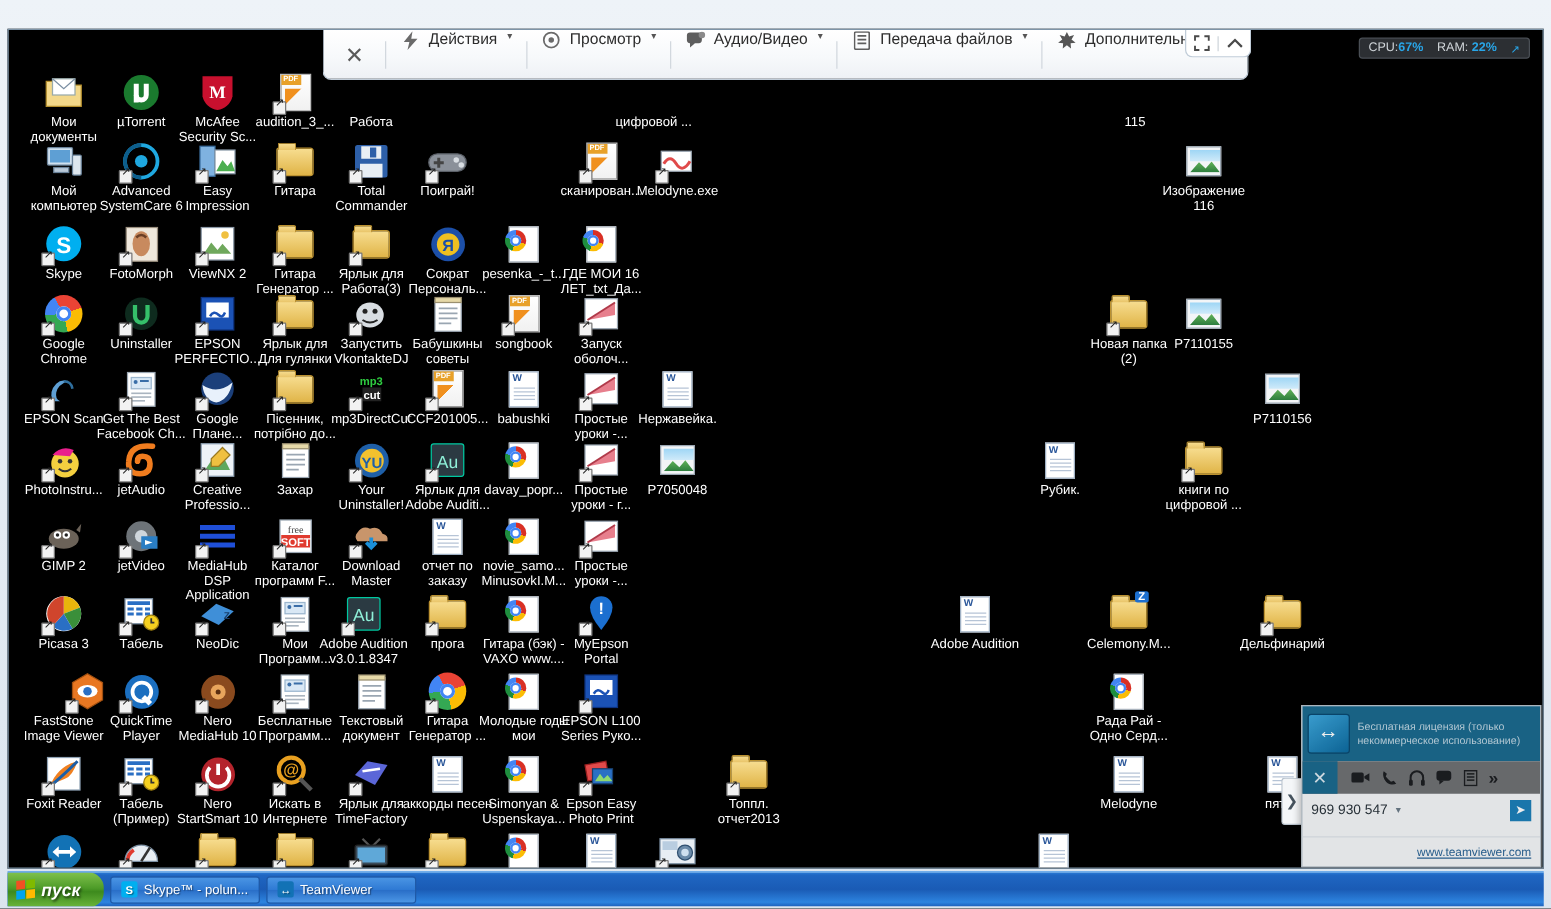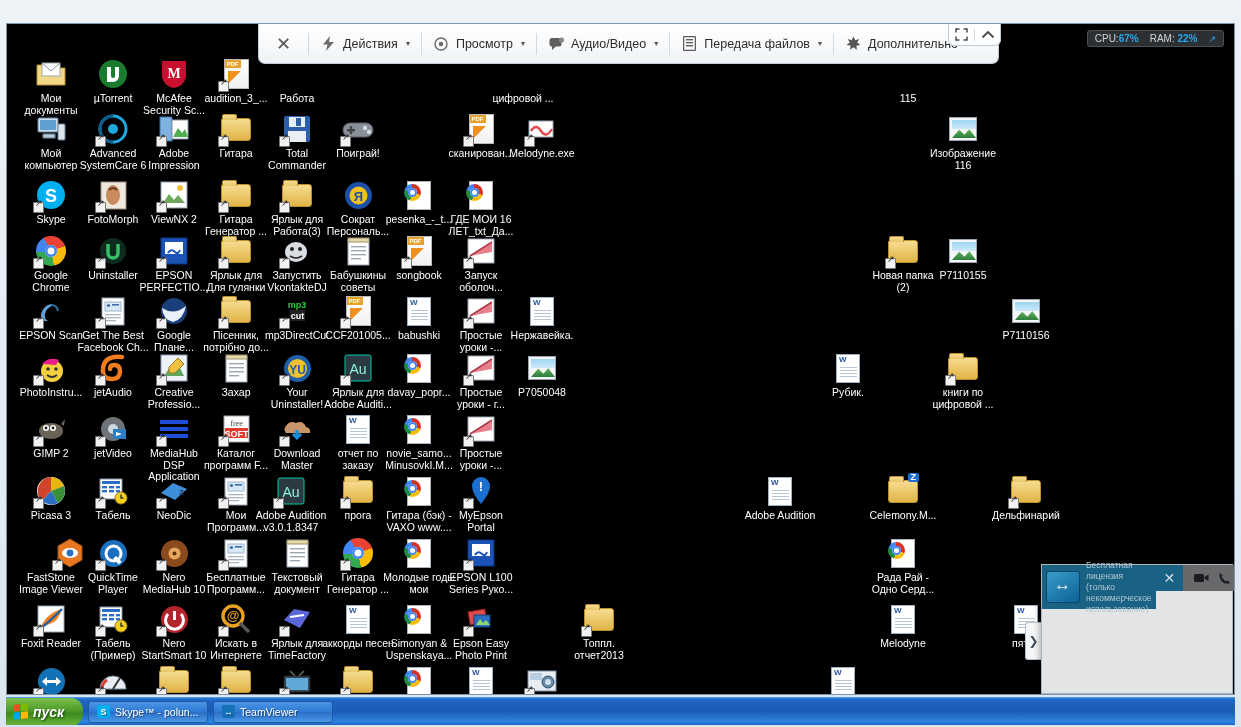--- a/index.html
+++ b/index.html
@@ -59,21 +59,21 @@
   
   #tv-toolbar {
     position:absolute; left:251px; top:0px; width:741px; height:40px;
     background: linear-gradient(180deg,#ffffff 0%,#f7f9fb 55%,#eef1f5 100%);
     border:1px solid #c0ccd8; border-top:none;
     border-radius: 0 0 7px 7px;
     display:flex; align-items:center; z-index: 30;
     box-shadow: 0 2px 5px rgba(0,0,0,.35);
   }
   .tb-item {
-    display:flex; align-items:center; gap:6px;
+    display:flex; gap:6px;
     height:40px; padding:0 11px;
     font-size:12.5px; color:#2c2c2c; white-space:nowrap;
   }
   .tb-sep { width:1px; height:22px; background:#d2d8de; }
   .tb-ico { display:inline-flex; align-items:center; justify-content:center; width:17px; height:17px; color:#555; }
   .caret { font-size:8px; color:#555; margin-left:2px; }
   #tb-close-x { font-size:18px; color:#5a5a5a; font-weight:400; padding:0 17px; }
 
   
   #tv-notch {
@@ -139,21 +139,21 @@
         background: conic-gradient(#d93025 0 30%, #fbbc04 30% 55%, #1e8e3e 55% 80%, #4285f4 80% 100%); }
   .g-chrdoc::after { content:""; position:absolute; left:0px; top:6px; width:9px; height:9px; border-radius:50%; background:#fff; box-shadow:inset 0 0 0 2px #4285f4; }
   .g-chrome { width:30px; height:30px; border-radius:50%;
       background: conic-gradient(from -30deg,#ea4335 0 28%,#fbbc04 28% 55%,#34a853 55% 82%,#4285f4 82% 100%); position:relative; }
   .g-chrome::after { content:""; position:absolute; left:9px; top:9px; width:12px; height:12px; border-radius:50%; background:#fff; box-shadow:inset 0 0 0 2.5px #4285f4; }
 
   
   #tv-panel {
     position:absolute; right:1px; bottom:0px; width:192px; height:130px;
     background:#f4f6f8; border:1px solid #b9c3cd; z-index:40;
-    display:flex; flex-direction:row;
+    display:flex; flex-direction:column;
     box-shadow: -2px -2px 6px rgba(0,0,0,.3);
     opacity:.93;
   }
   #tvp-head { height:44px; background:#1b6a8e; display:flex; align-items:center; padding-left:4px; }
   #tvp-logo { width:34px; height:32px; flex:none; background:linear-gradient(145deg,#3ea8dd,#0d6ba0);
               border:1px solid #0a4a72; border-radius:3px; position:relative; margin-right:6px; }
   #tvp-logo::after { content:"↔"; position:absolute; left:7px; top:3px; color:#fff; font-size:17px; }
   #tvp-headtext { font-size:8.5px; color:#bfd6e3; line-height:11px; padding-right:4px; }
   #tvp-bar { height:26px; background:#6f7174; display:flex; align-items:center; gap:9px; padding:0 7px; }
   #tvp-bar .close { background:#1b6a8e; color:#dfeaf1; font-size:14px;
@@ -292,21 +292,21 @@
         </div>
         <div class="icon" style="left: 131px; top: 88px;">
           <div class="gl">
             <svg width="30" height="28" viewBox="0 0 30 28">
               <rect x="1" y="2" width="12" height="24" fill="#7fb2e0" stroke="#3b6e9e"></rect>
               <rect x="13" y="5" width="16" height="19" fill="#fff" stroke="#8a9aa8"></rect>
               <path d="M14 22 l5-9 4 5 3-4 3 8z" fill="#4caf50"></path>
             </svg>
             <span class="sc"></span>
           </div>
-          <div class="lbl">Adobe Impression</div>
+          <div class="lbl">Easy Impression</div>
         </div>
         <div class="icon" style="left: 193px; top: 88px;">
           <div class="gl">
             <div class="g-folder"></div>
             <span class="sc"></span>
           </div>
           <div class="lbl">Гитара</div>
         </div>
         <div class="icon" style="left: 254px; top: 88px;">
           <div class="gl">

